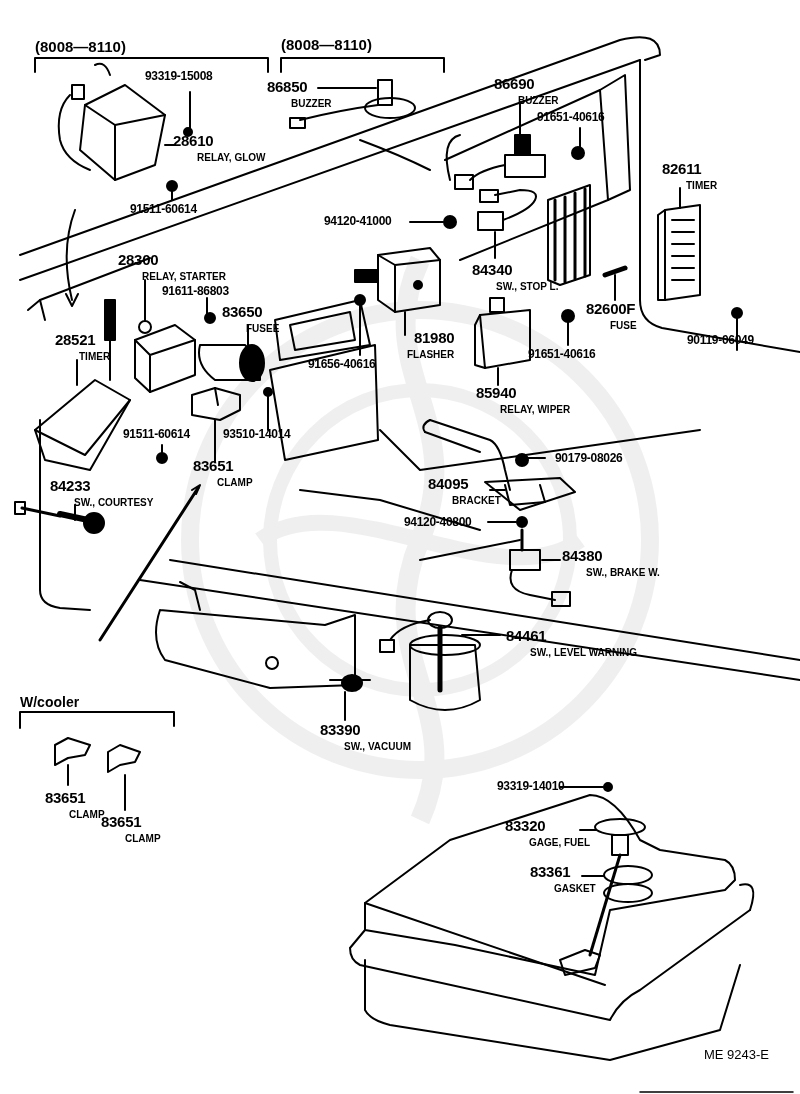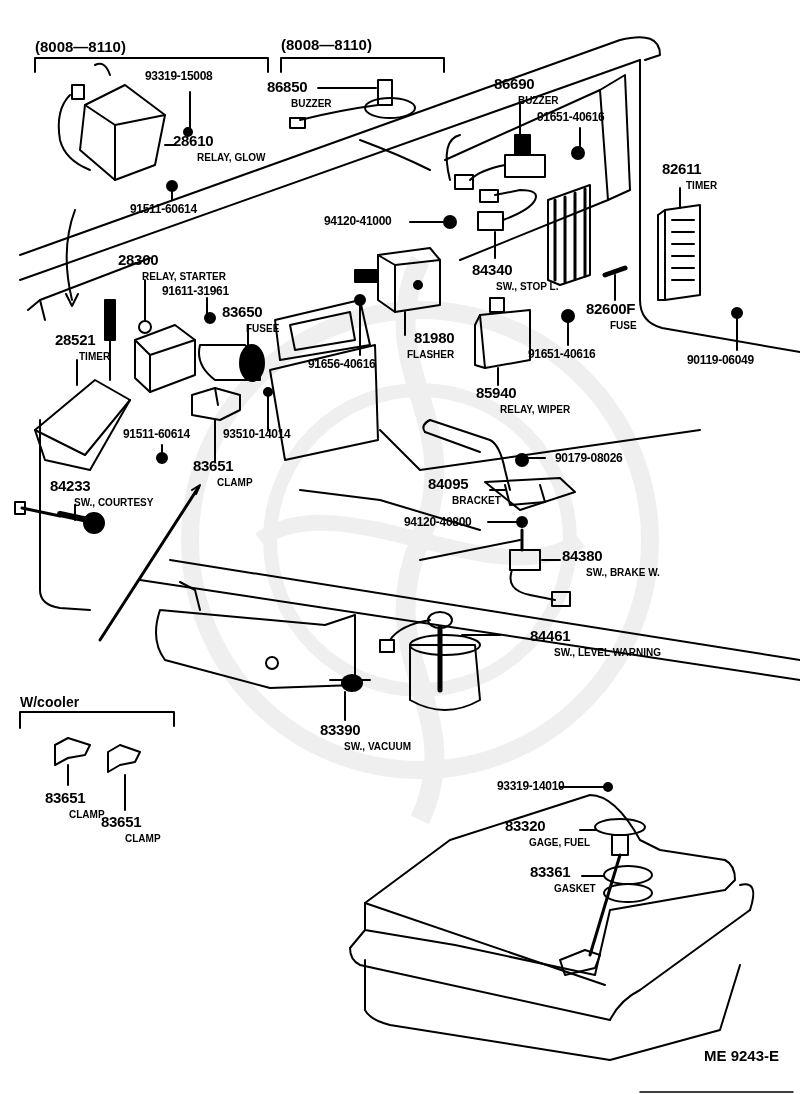--- a/index.html
+++ b/index.html
@@ -5,21 +5,21 @@
   html, body { margin: 0; padding: 0; background: #ffffff; }
   body { width: 800px; height: 1094px; position: relative; overflow: hidden;
          font-family: "Liberation Sans", sans-serif; color: #000; }
   #art { position: absolute; left: 0; top: 0; width: 800px; height: 1094px; }
   .lbl { position: absolute; font-family: "Liberation Sans", sans-serif; font-weight: bold;
          line-height: 1; white-space: nowrap; letter-spacing: -0.3px; }
   .pn { font-size: 15px; display: block; }
   .pn.sm { font-size: 12px; }
   .nm { font-size: 10px; display: block; margin-top: 5px; letter-spacing: 0; padding-left: 24px; }
   .grp { position: absolute; font-weight: bold; font-size: 15px; font-family: "Liberation Sans", sans-serif; }
-  .code { position: absolute; font-weight: bold; font-size: 15px; font-family: "Liberation Sans", sans-serif; }
+  .code { position: absolute; font-weight: normal; font-size: 13px; font-family: "Liberation Sans", sans-serif; }
   .wm { position: absolute; left: 170px; top: 220px; width: 500px; height: 620px; opacity: 0.06; }
 </style>
 </head>
 <body>
 
 <svg class="wm" viewBox="0 0 500 620">
   <circle cx="250" cy="320" r="230" fill="none" stroke="#000" stroke-width="18"></circle>
   <circle cx="250" cy="320" r="150" fill="none" stroke="#000" stroke-width="14"></circle>
   <path d="M250 40 C 200 150, 300 200, 250 320 C 200 440, 300 490, 250 600" fill="none" stroke="#000" stroke-width="20"></path>
   <path d="M90 320 C 170 260, 330 380, 410 320" fill="none" stroke="#000" stroke-width="16"></path>
@@ -300,30 +300,30 @@
     <span class="pn sm">94120-41000</span>
   </div>
 <div class="lbl" style="left:472px;top:262px;">
     <span class="pn">84340</span>
     <span class="nm">SW., STOP L.</span>
   </div>
 <div class="lbl" style="left:586px;top:301px;">
     <span class="pn">82600F</span>
     <span class="nm">FUSE</span>
   </div>
-<div class="lbl" style="left:687px;top:354px;">
+<div class="lbl" style="left:687px;top:334px;">
     <span class="pn sm">90119-06049</span>
   </div>
 
 <div class="lbl" style="left:118px;top:252px;">
     <span class="pn">28300</span>
     <span class="nm">RELAY, STARTER</span>
   </div>
 <div class="lbl" style="left:162px;top:285px;">
-    <span class="pn sm">91611-31961</span>
+    <span class="pn sm">91611-86803</span>
   </div>
 <div class="lbl" style="left:222px;top:304px;">
     <span class="pn">83650</span>
     <span class="nm">FUSEE</span>
   </div>
 <div class="lbl" style="left:55px;top:332px;">
     <span class="pn">28521</span>
     <span class="nm">TIMER</span>
   </div>
 
@@ -365,21 +365,21 @@
     <span class="nm">SW., COURTESY</span>
   </div>
 <div class="lbl" style="left:404px;top:516px;">
     <span class="pn sm">94120-40800</span>
   </div>
 
 <div class="lbl" style="left:562px;top:548px;">
     <span class="pn">84380</span>
     <span class="nm">SW., BRAKE W.</span>
   </div>
-<div class="lbl" style="left:530px;top:628px;">
+<div class="lbl" style="left:506px;top:628px;">
     <span class="pn">84461</span>
     <span class="nm">SW., LEVEL WARNING</span>
   </div>
 <div class="lbl" style="left:320px;top:722px;">
     <span class="pn">83390</span>
     <span class="nm">SW., VACUUM</span>
   </div>
 
 <div class="lbl" style="left:45px;top:790px;">
     <span class="pn">83651</span>

